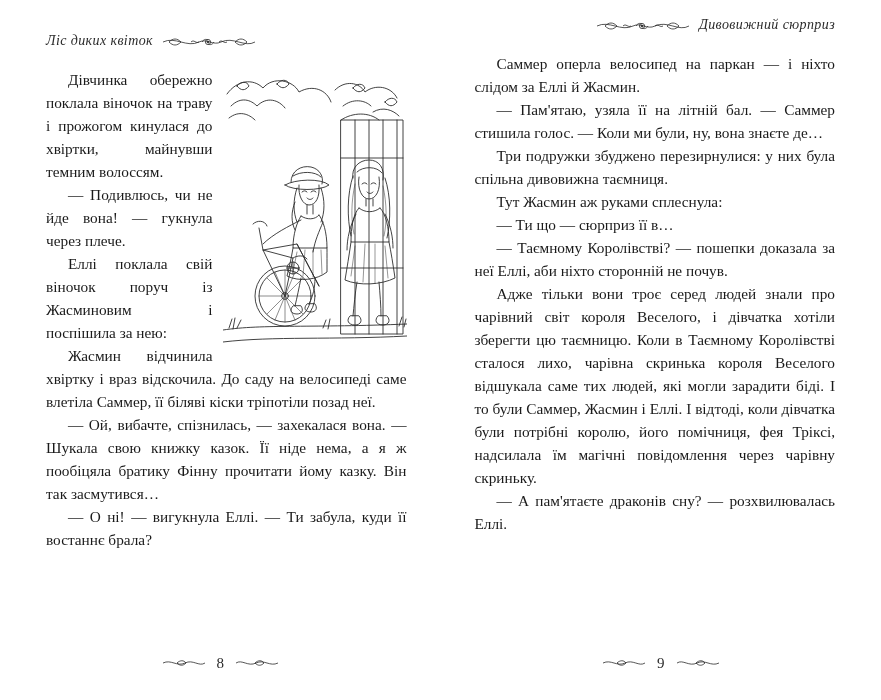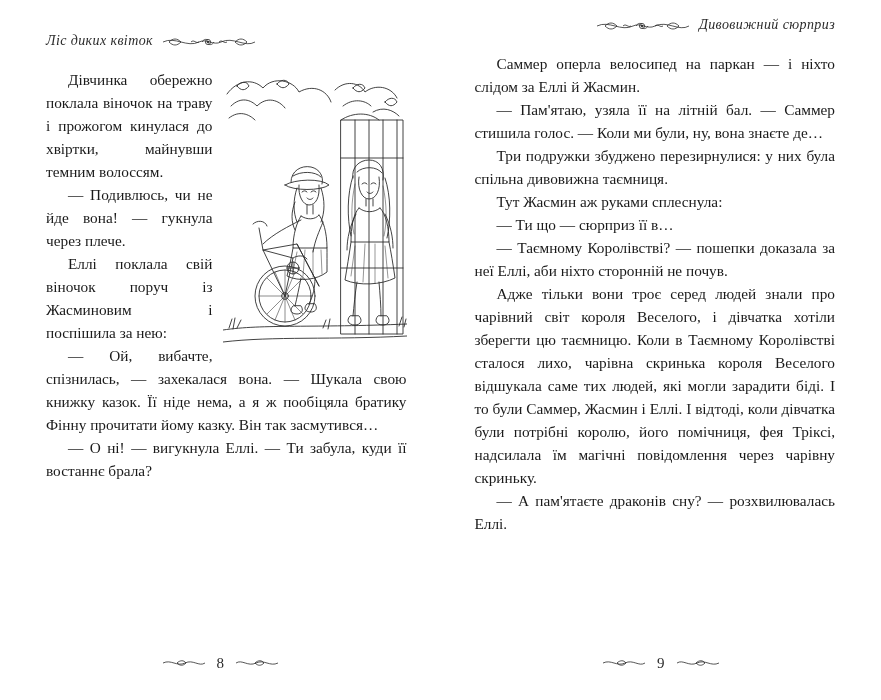--- a/index.html
+++ b/index.html
@@ -239,20 +239,21 @@
             <path d="M6 256 l3 -9 M10 257 l2 -11 M14 256 l4 -8"></path>
             <path d="M100 256 l3 -8 M105 257 l2 -10"></path>
             <path d="M176 254 l3 -9 M181 255 l2 -8"></path>
           </g>
         </svg>
       </div>
 
       <p>Дівчинка обережно поклала віночок на траву і прожогом кинулася до хвіртки, майнувши темним волоссям.</p>
       <p>— Подивлюсь, чи не йде вона! — гукнула через плече.</p>
       <p>Еллі поклала свій віночок поруч із Жасминовим і поспішила за нею:</p>
+      <p>Жасмин відчинила хвіртку і враз відскочила. До саду на велосипеді саме влетіла Саммер, її біляві кіски тріпотіли позад неї.</p>
       <p>— Ой, вибачте, спізнилась, — захекалася вона. — Шукала свою книжку казок. Її ніде нема, а я ж пообіцяла братику Фінну прочитати йому казку. Він так засмутився…</p>
       <p>— О ні! — вигукнула Еллі. — Ти забула, куди її востаннє брала?</p>
     </div>
 
     <div class="folio">
       <span class="orn">
         <svg width="46" height="10" viewBox="0 0 46 10">
           <g fill="none" stroke="#2b2b2b" stroke-width="0.8">
             <path d="M2 5 C10 1, 16 9, 24 5 C32 1, 38 9, 44 5"></path>
             <path d="M16 5 c3 -3 7 -3 9 0 c-3 3 -6 3 -9 0 Z"></path>

